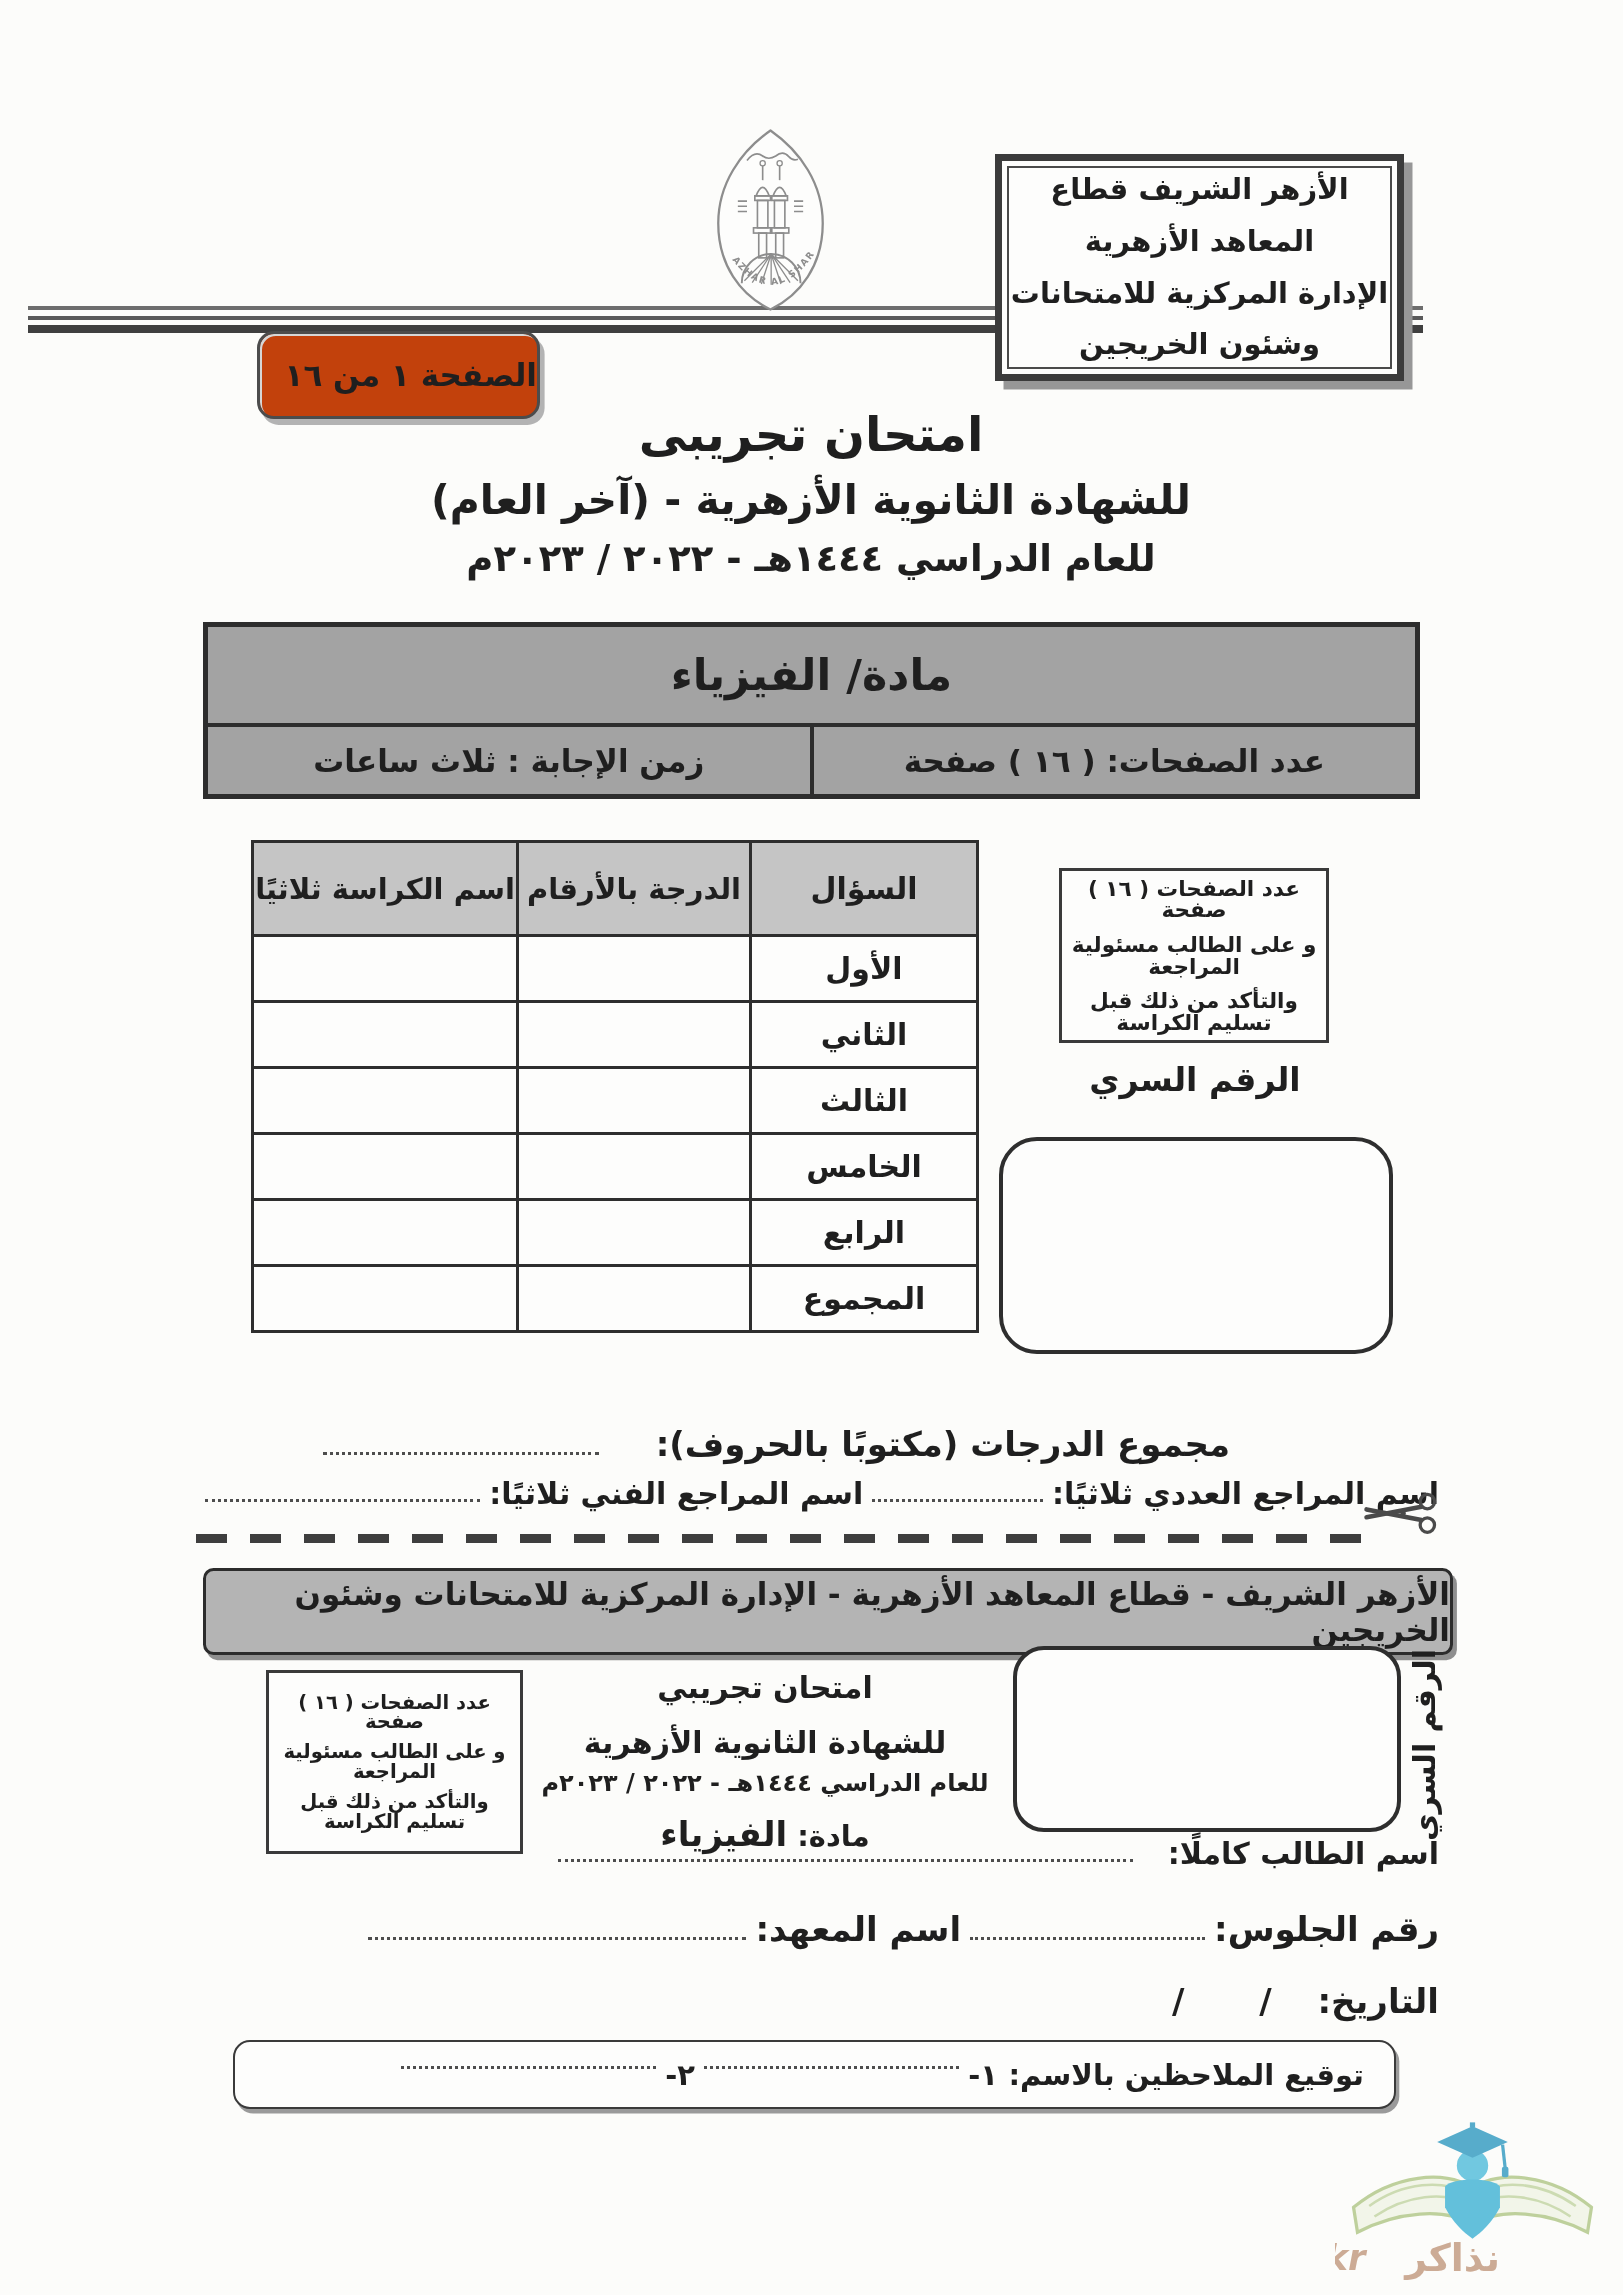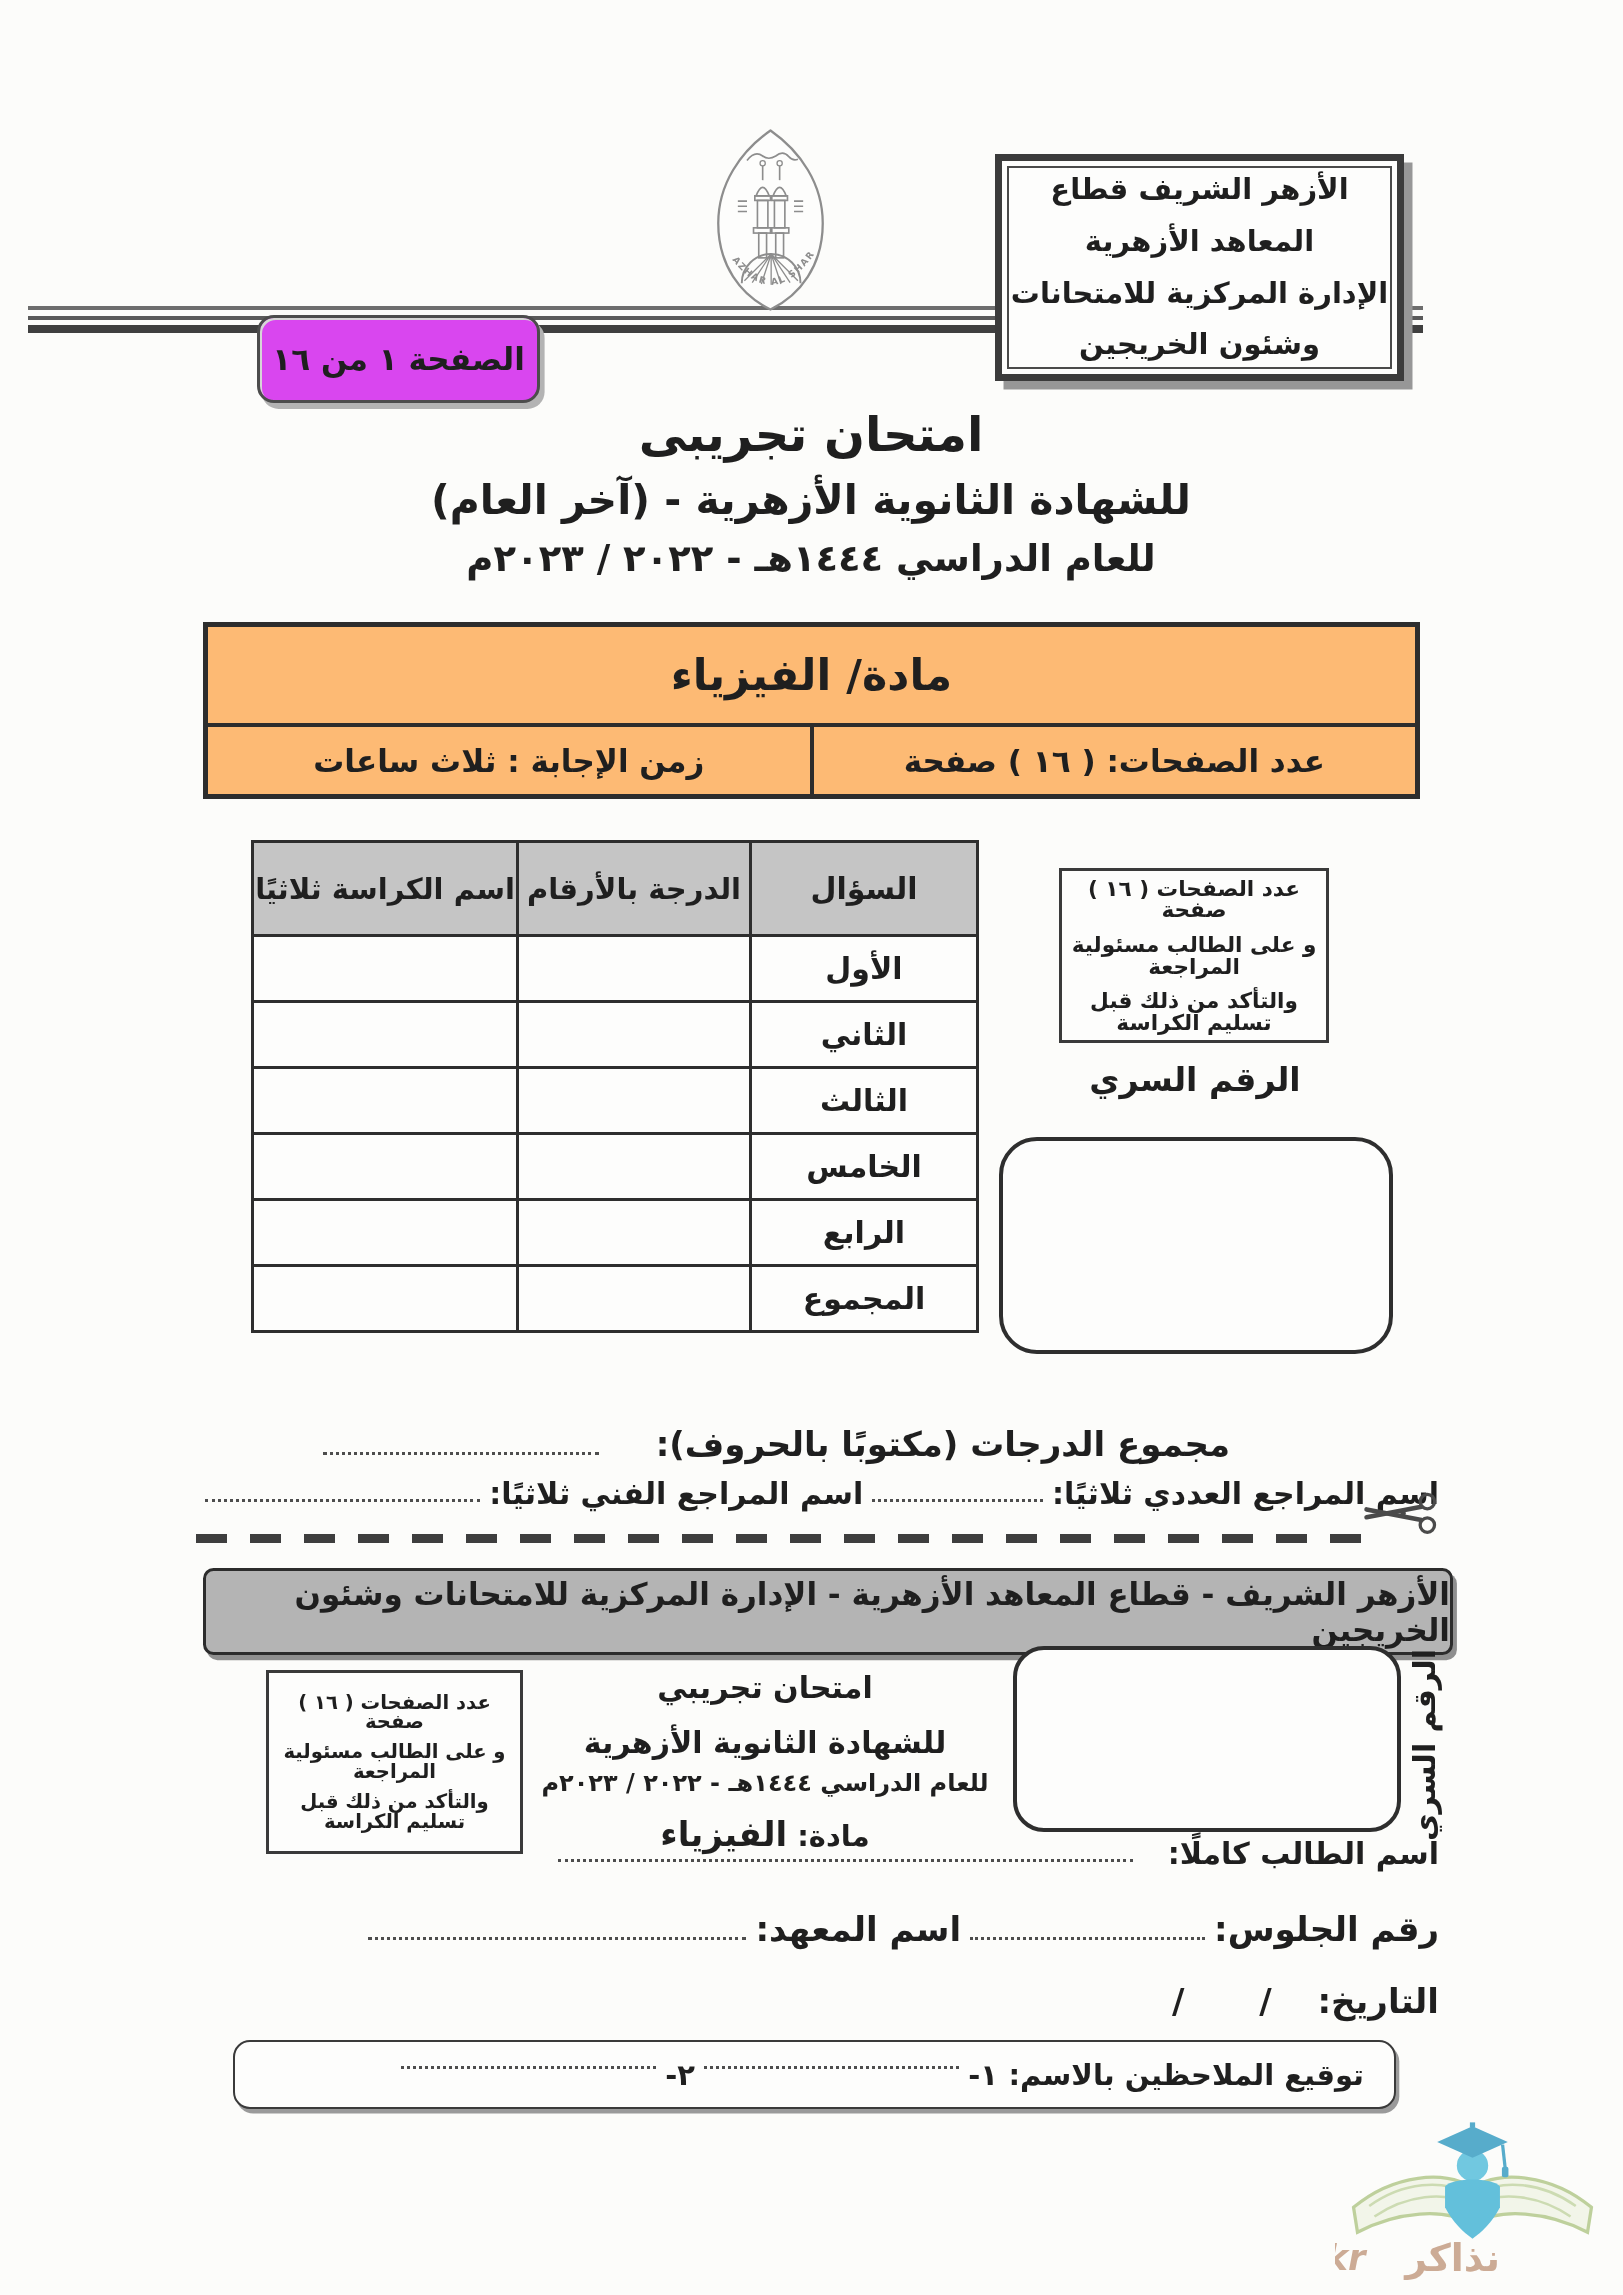--- a/index.html
+++ b/index.html
@@ -15,30 +15,30 @@
   .rules .r3{height:7.9px;background:#3f3f3f;margin-top:4.6px;}
   
   .inst-box{left:995px;top:154px;width:395px;height:213px;background:#fdfdfc;
     border:7.2px solid #3b3b3b;box-shadow:8.5px 8.5px 0 #979797;z-index:2;}
   .inst-inner{position:absolute;inset:4.6px;border:2px solid #4a4a4a;
     display:flex;flex-direction:column;justify-content:center;align-items:center;
     font-size:29px;font-weight:bold;line-height:1.78;text-align:center;}
   
   .logo{left:701px;top:124px;width:139px;height:192px;z-index:2;}
   
-  .page-num{left:257px;top:315px;width:277px;height:82px;background:#d946ef;
+  .page-num{left:257px;top:331px;width:277px;height:82px;background:#c2410c;
     border:3.3px solid #4c4c4c;border-radius:17px;box-shadow:4.6px 5.9px 0 #b3b3b3,inset 2px 2px 0 #d6d6d6;
-    display:flex;align-items:center;justify-content:center;font-size:31px;font-weight:bold;z-index:2;}
+    display:flex;align-items:center;justify-content:flex-start;font-size:31px;font-weight:bold;z-index:2;}
   
   .title-stack{left:222px;top:406px;width:1178px;text-align:center;}
   .title-1{font-size:48px;font-weight:bold;margin-bottom:14.4px;}
   .title-2{font-size:41px;font-weight:bold;margin-bottom:13px;}
   .title-3{font-size:37px;font-weight:bold;}
   
-  .subject-box{left:203px;top:622px;width:1207px;border:5.9px solid #2d2d2d;background:#fdba74;}
+  .subject-box{left:203px;top:622px;width:1207px;border:5.9px solid #2d2d2d;background:#a3a3a3;}
   .subject-row1{height:96px;display:flex;align-items:center;justify-content:center;
     font-size:43px;font-weight:bold;border-bottom:4.6px solid #2d2d2d;}
   .subject-row2{height:67px;display:flex;}
   .subject-cell{flex:1;display:flex;align-items:center;justify-content:center;
     font-size:31px;font-weight:bold;}
   .subject-cell.first{border-left:4.6px solid #2d2d2d;}
   
   .gtable{left:251px;top:840px;border-collapse:collapse;background:#fdfdfc;}
   .gtable th,.gtable td{border:3.3px solid #2e2e2e;}
   .gtable th{background:#c5c5c5;height:89px;font-size:29px;font-weight:bold;}

